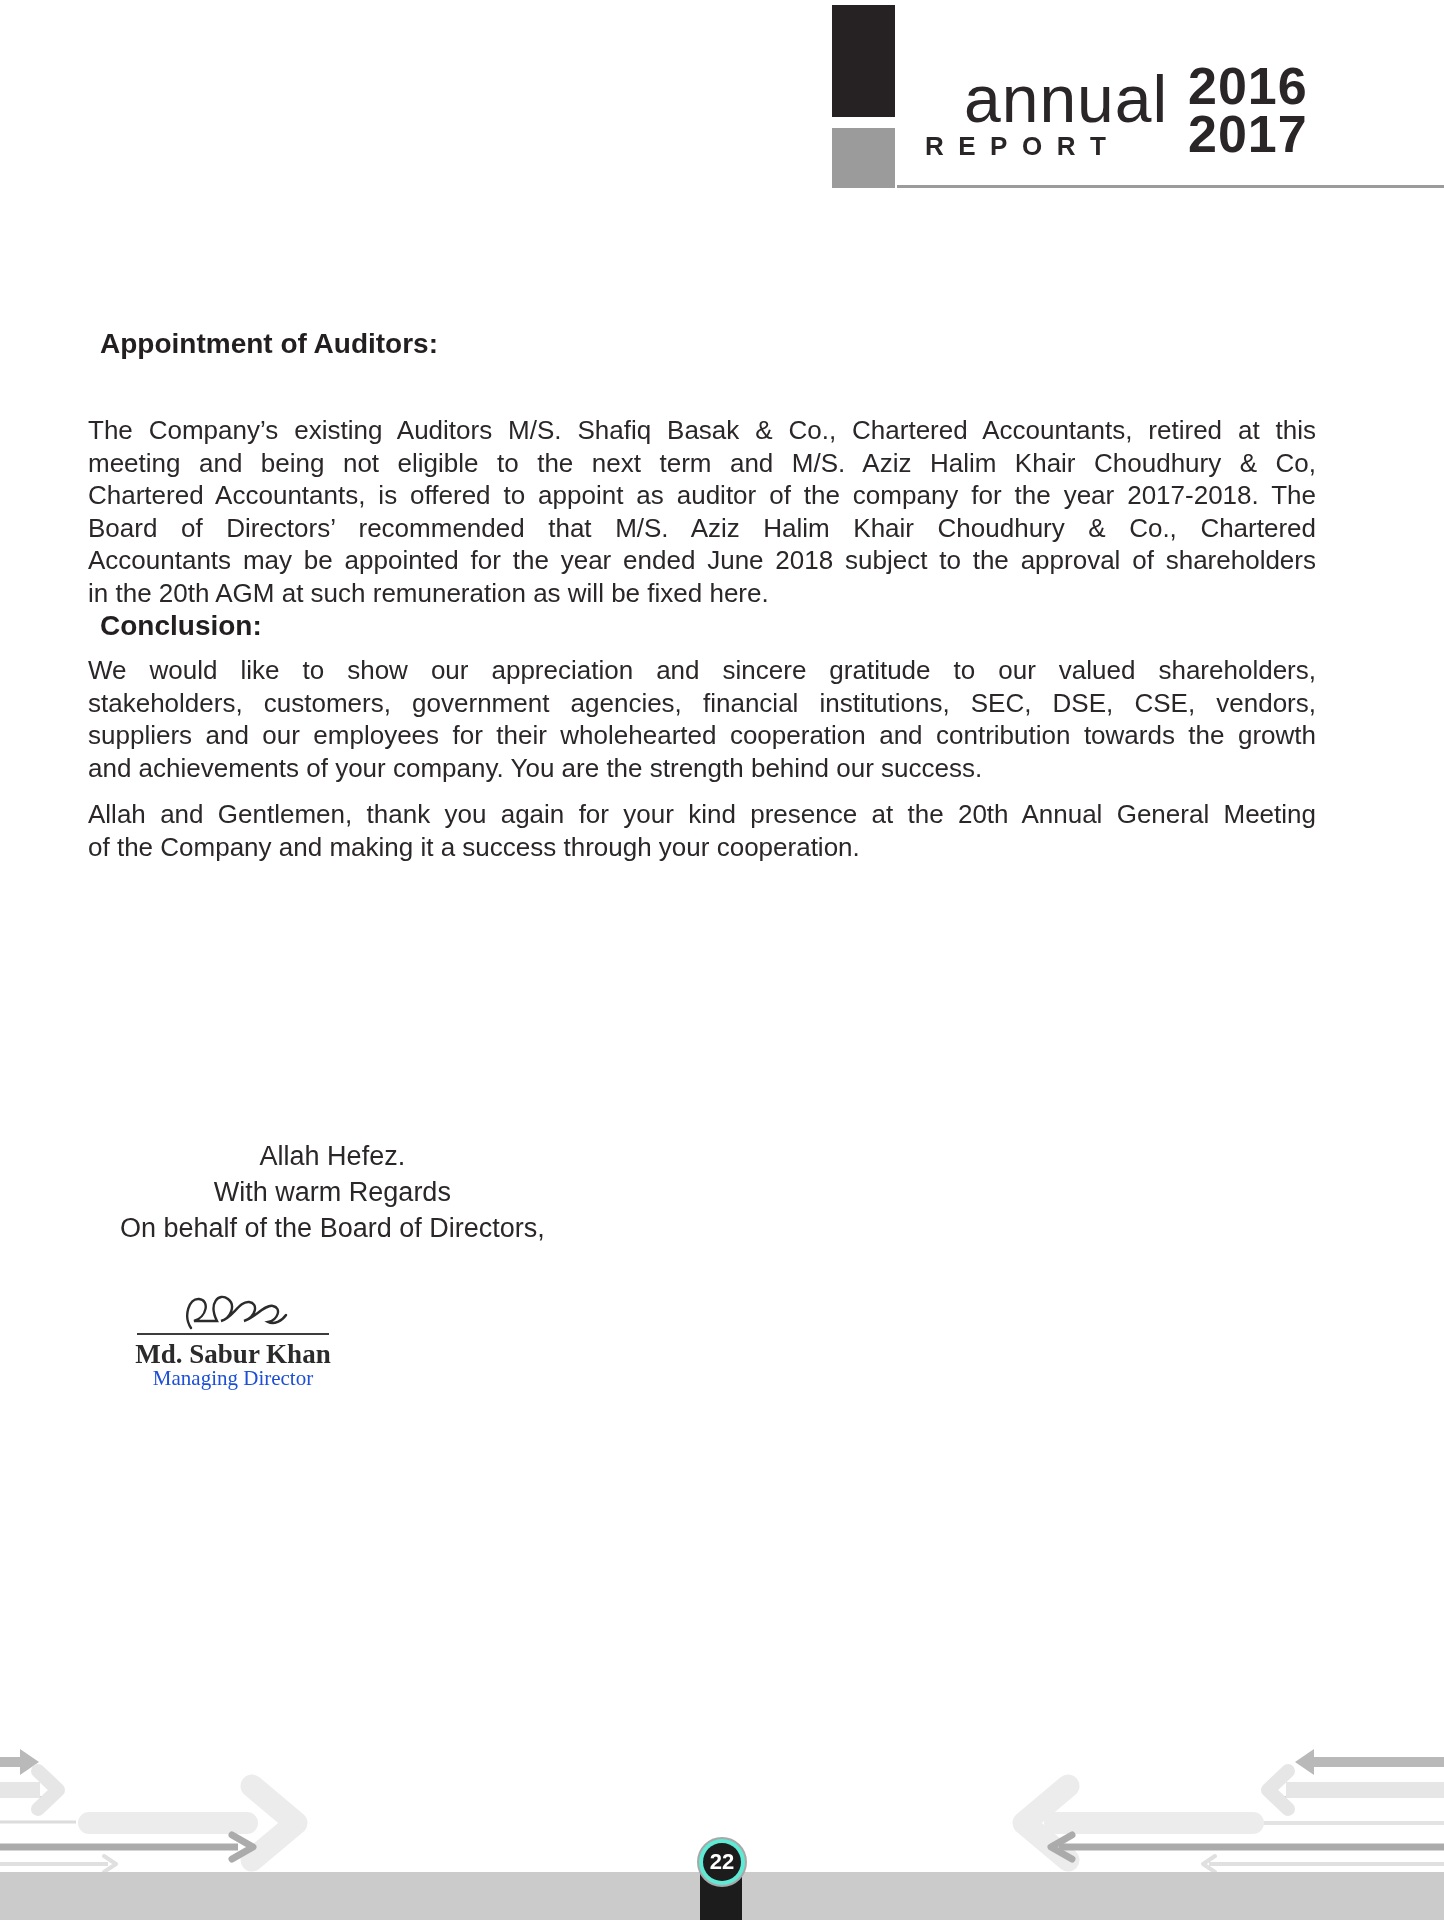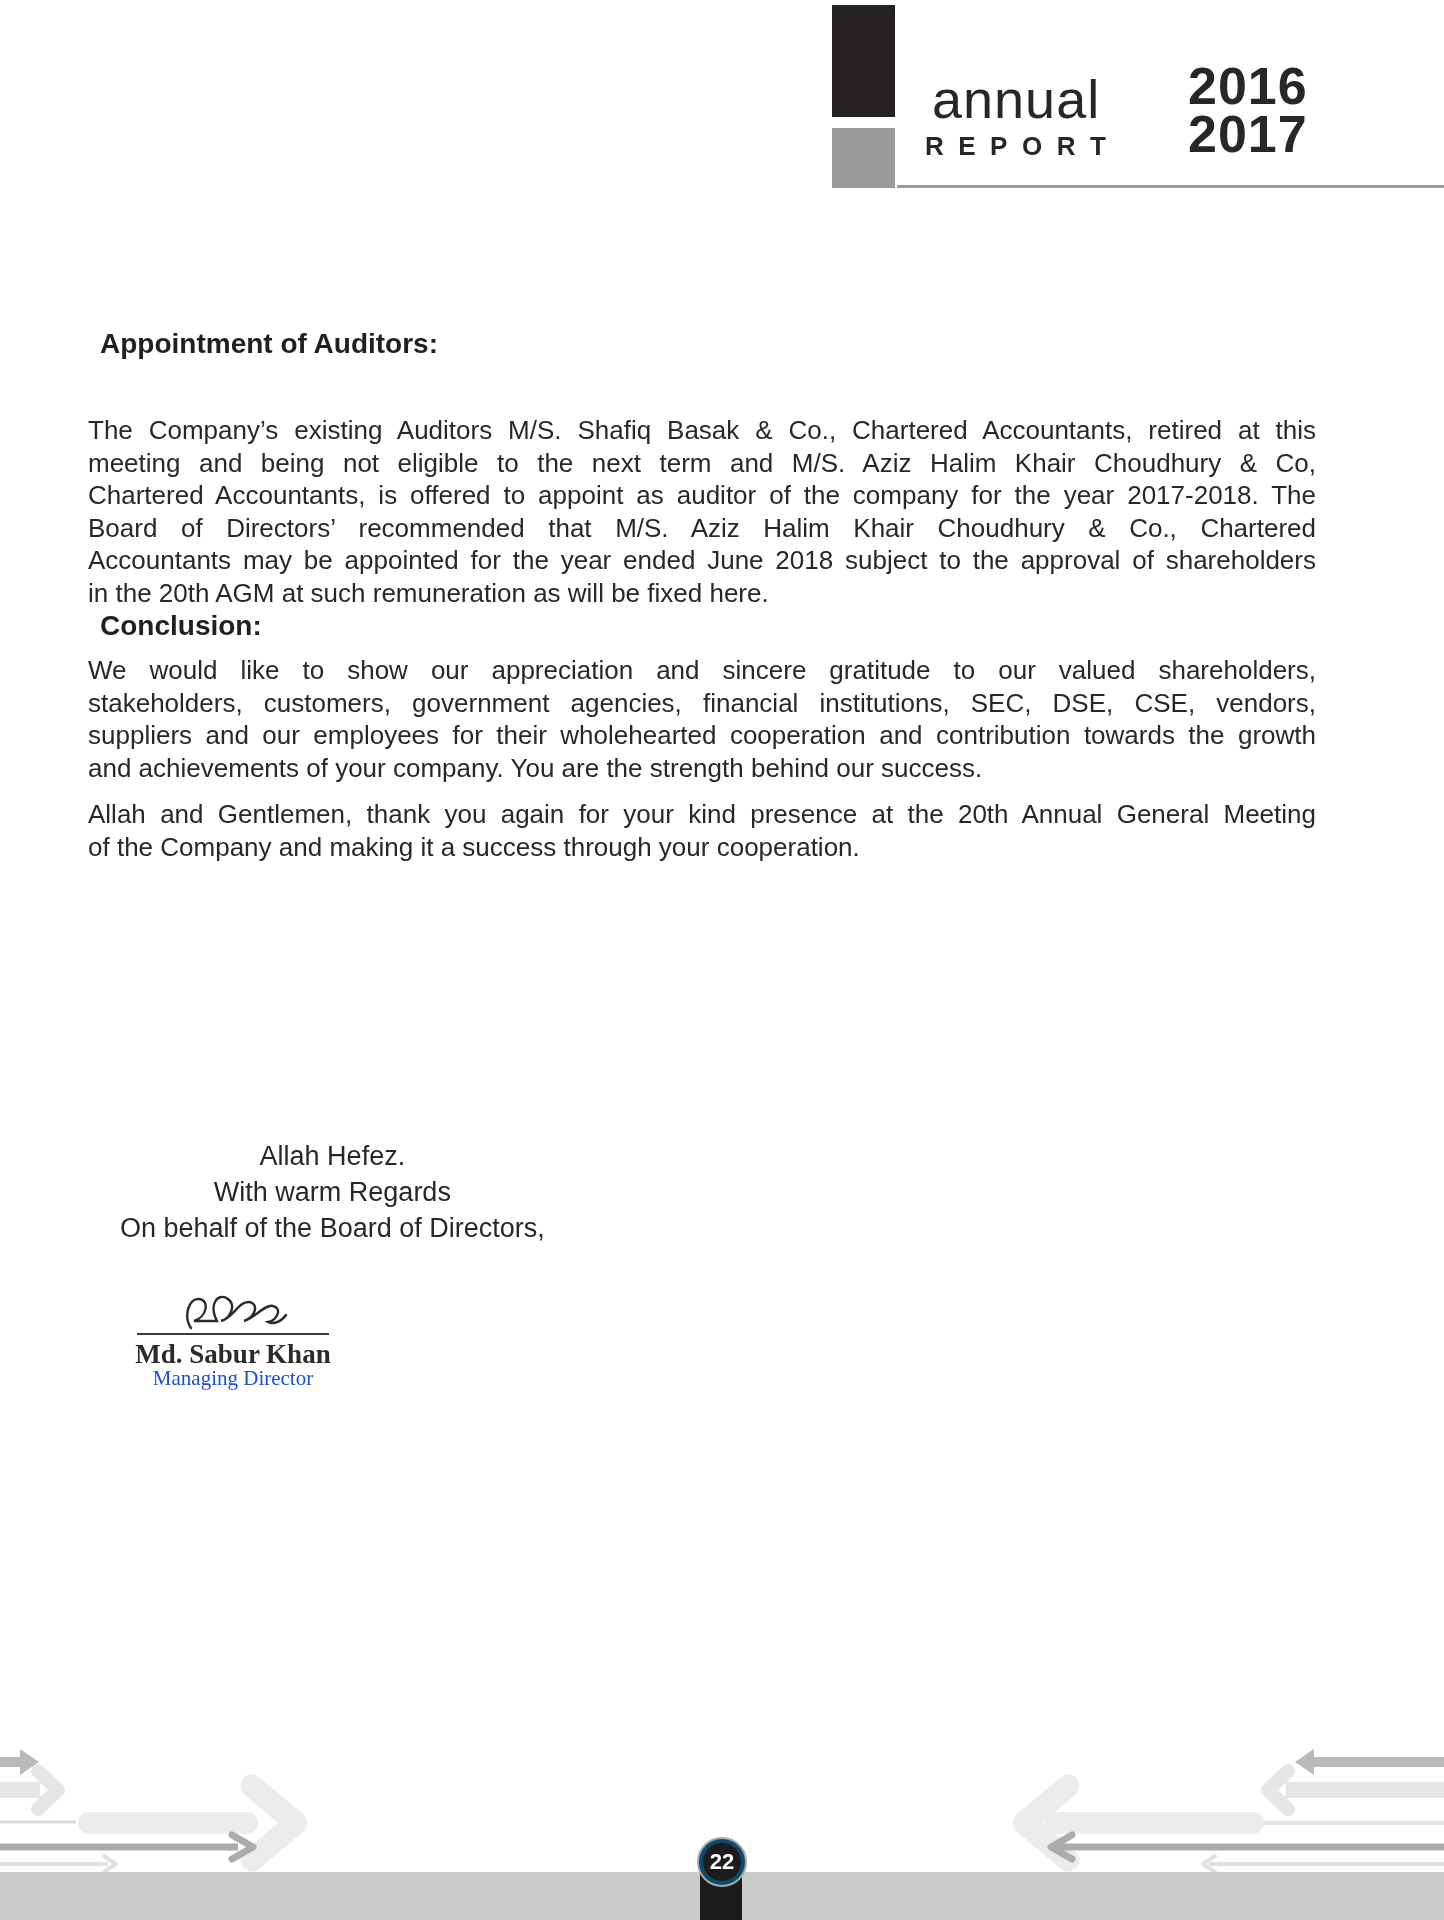--- a/index.html
+++ b/index.html
@@ -4,22 +4,22 @@
 <style>
   html,body{margin:0;padding:0;background:#ffffff;}
   .page{
     position:relative;width:1444px;height:1920px;background:#ffffff;overflow:hidden;
     font-family:"Liberation Sans",sans-serif;color:#231f20;
   }
   
   .logo-black{position:absolute;left:832px;top:5px;width:63px;height:112px;background:#262223;}
   .logo-gray{position:absolute;left:832px;top:128px;width:63px;height:60px;background:#9b9b9b;}
   .logo-annual{
-    position:absolute;left:932px;top:68px;width:250px;
-    font-size:54px;line-height:62px;font-weight:400;letter-spacing:1px;color:#2a2627;
+    position:absolute;left:964px;top:68px;width:250px;
+    font-size:66px;line-height:62px;font-weight:400;letter-spacing:1px;color:#2a2627;
   }
   .logo-report{
     position:absolute;left:925px;top:131px;width:250px;
     font-size:26px;font-weight:700;letter-spacing:14.5px;color:#2a2627;
   }
   .logo-years{
     position:absolute;left:1188px;top:62px;width:160px;
     font-size:52px;line-height:48px;font-weight:600;color:#2a2627;letter-spacing:1px;
   }
   .logo-years .bold{font-weight:800;}
@@ -48,21 +48,21 @@
     font-family:"Liberation Serif",serif;font-size:21px;color:#1d4ed8;
   }
 
   
   .arrows-left{position:absolute;left:0;top:1742px;}
   .arrows-right{position:absolute;right:0;top:1742px;}
   .footer-bar{position:absolute;left:0;top:1872px;width:1444px;height:48px;background:#cbcbcb;}
   .footer-tab{position:absolute;left:700px;top:1864px;width:42px;height:56px;background:#1c1c1c;}
   .page-badge{
     position:absolute;left:697px;top:1837px;width:46px;height:46px;border-radius:50%;
-    background:#0c4a6e;border:2px solid #a8a8a8;display:flex;align-items:center;justify-content:center;
+    background:#5eead4;border:2px solid #a8a8a8;display:flex;align-items:center;justify-content:center;
   }
   .page-badge-inner{
     width:38px;height:38px;border-radius:50%;background:#1c1c1c;
     display:flex;align-items:center;justify-content:center;
     color:#ffffff;font-size:22px;font-weight:700;
   }
 </style>
 </head>
 <body>
 

